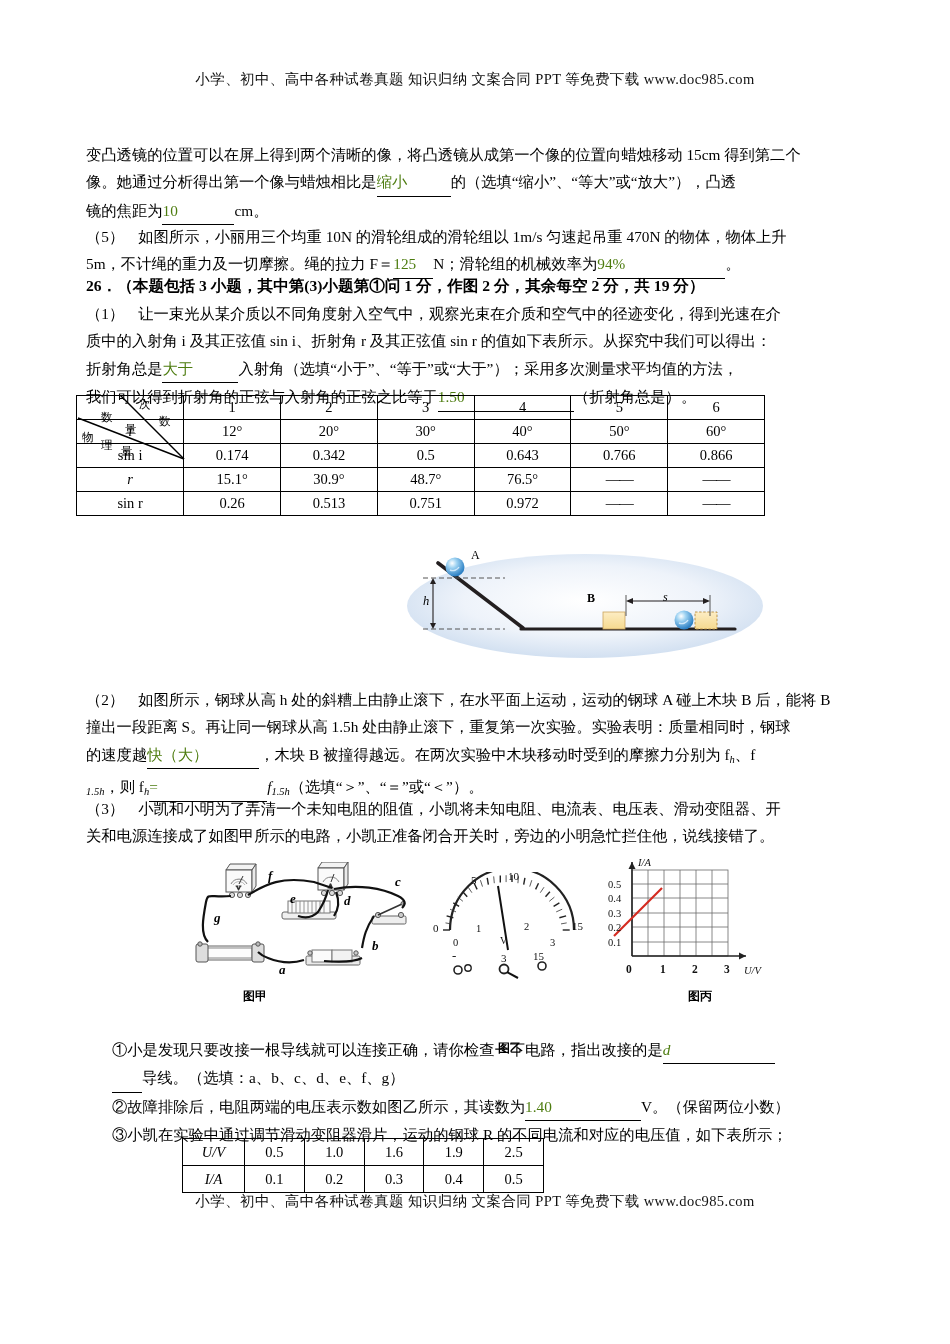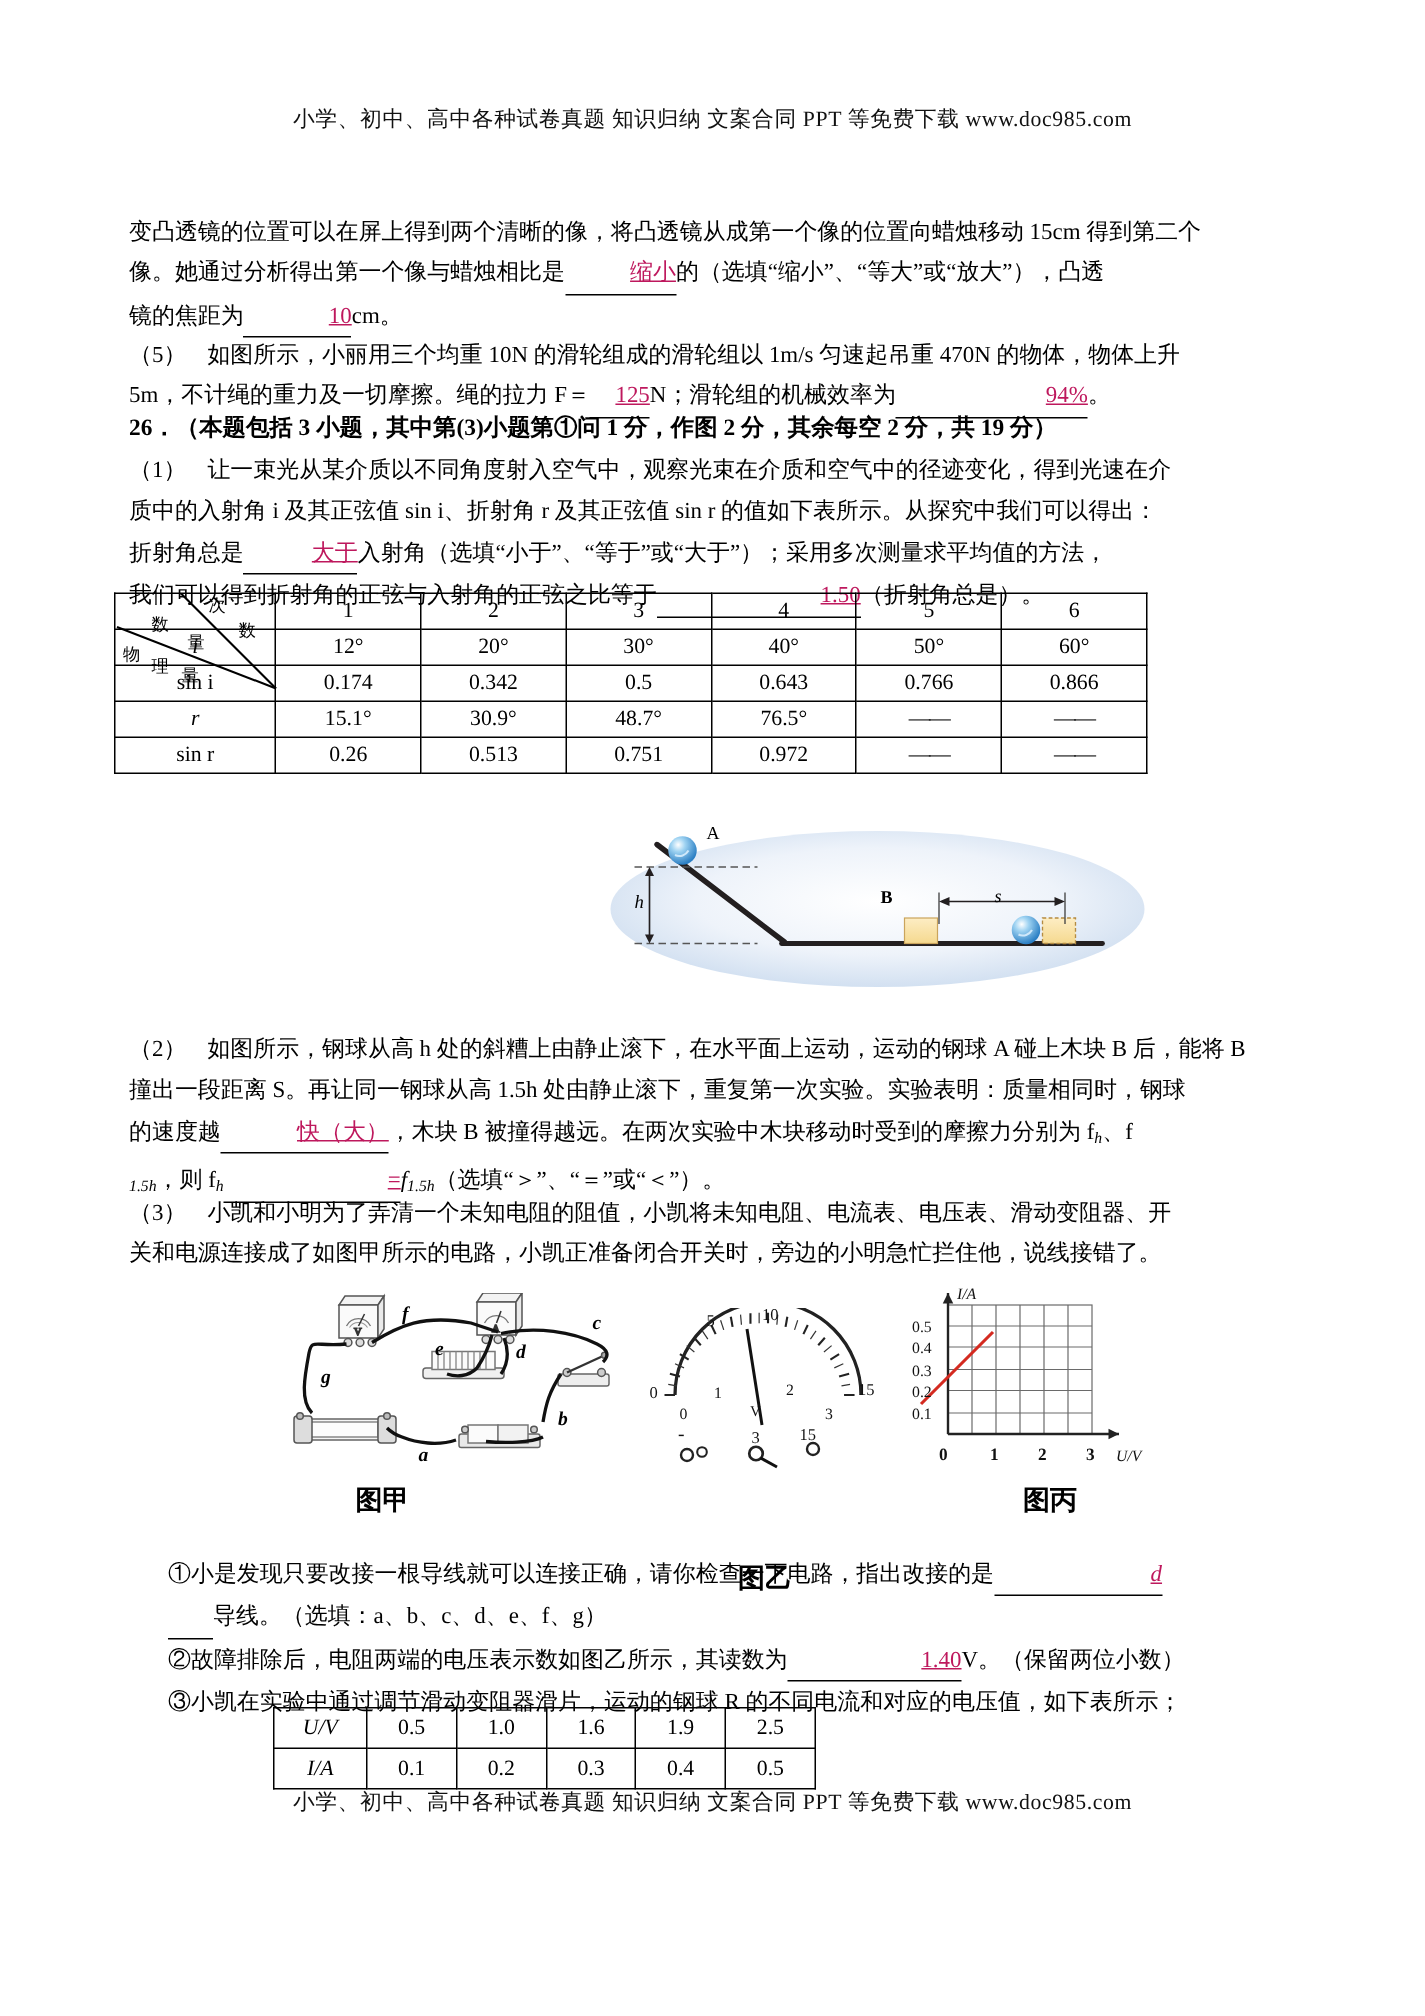--- a/index.html
+++ b/index.html
@@ -19,42 +19,42 @@
   .wm-top{top:70px;}
   .wm-bot{top:1192px;}
 
   .body-text{
     position:absolute;left:86px;width:782px;
     font-size:15.3px;line-height:27.4px;text-align:justify;
     font-family:"Liberation Serif","DejaVu Serif",serif;
   }
   .blk{font-weight:bold;}
   .ul{border-bottom:1px solid #000;display:inline-block;text-align:center;}
-  .ansul{color:#be185d;border-bottom:1px solid #000;display:inline-block;text-align:right;text-decoration:underline;}
+  .ansul{color:#4d7c0f;border-bottom:1px solid #000;display:inline-block;text-align:left;}
   i,.it{font-style:italic;}
   .sub{font-size:10.5px;vertical-align:-3px;font-style:italic;}
 
   
   table.dt{
     position:absolute;border-collapse:collapse;
     font-family:"Liberation Serif","DejaVu Serif",serif;
   }
   table.dt td{
     border:1px solid #000;text-align:center;vertical-align:middle;
     font-size:14.5px;height:23px;padding:0;
   }
   .hdrcell{position:relative;width:108px;height:64px;padding:0;}
   .hdrcell svg{position:absolute;left:0;top:0;}
   .hl{position:absolute;font-size:11.5px;line-height:11.5px;}
 
   
   table.ut{position:absolute;border-collapse:collapse;}
   table.ut td{border:1px solid #000;text-align:center;font-size:14.5px;height:24px;}
 
-  .fig-cap{position:absolute;font-size:18px;font-weight:bold;text-align:center;}
+  .fig-cap{position:absolute;font-size:12px;font-weight:bold;text-align:center;}
 
   .dash{letter-spacing:-1px;}
 </style>
 </head>
 <body>
 
 <div class="page">
 
   <div class="wm wm-top">小学、初中、高中各种试卷真题 知识归纳 文案合同 PPT 等免费下载  www.doc985.com</div>
 

